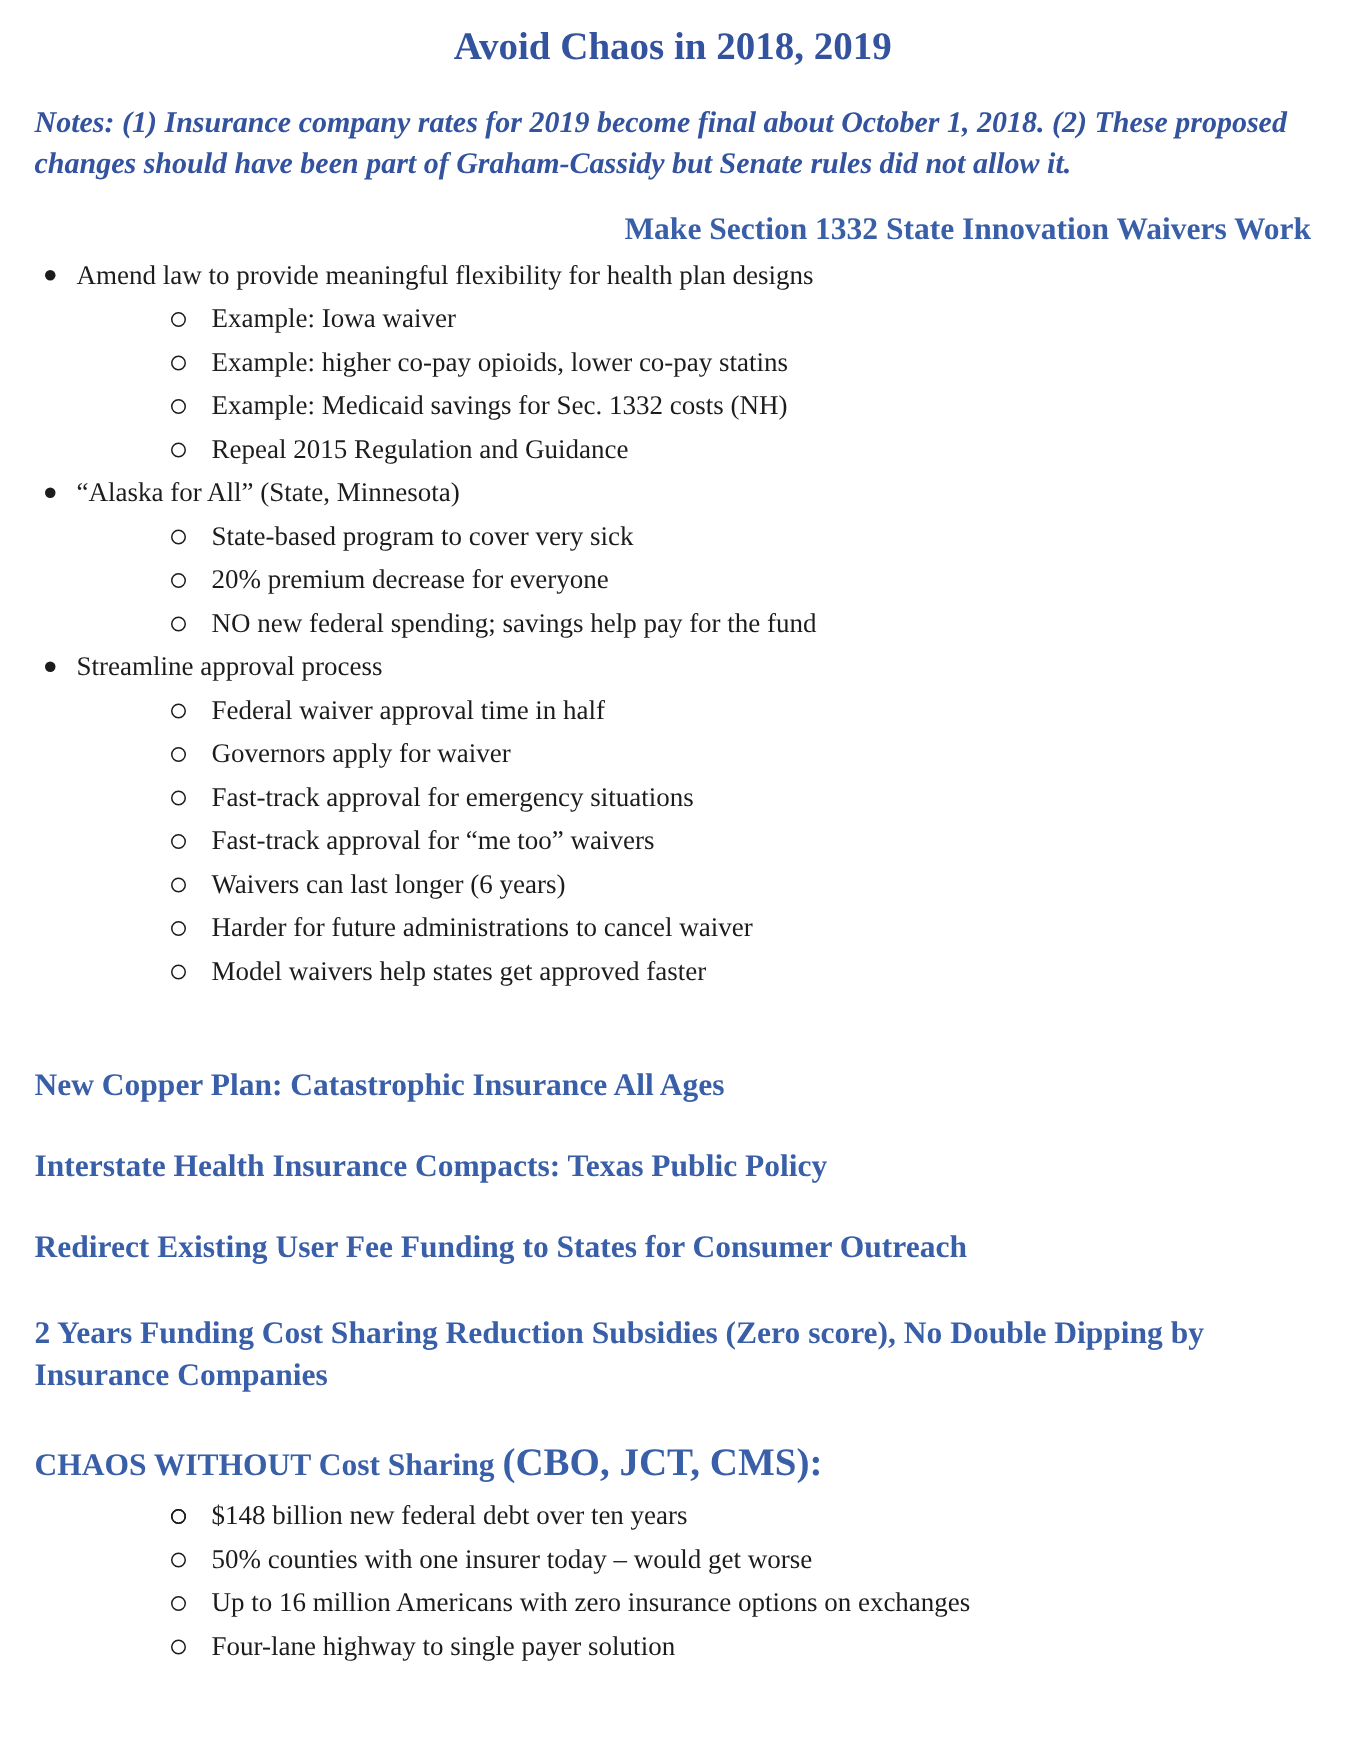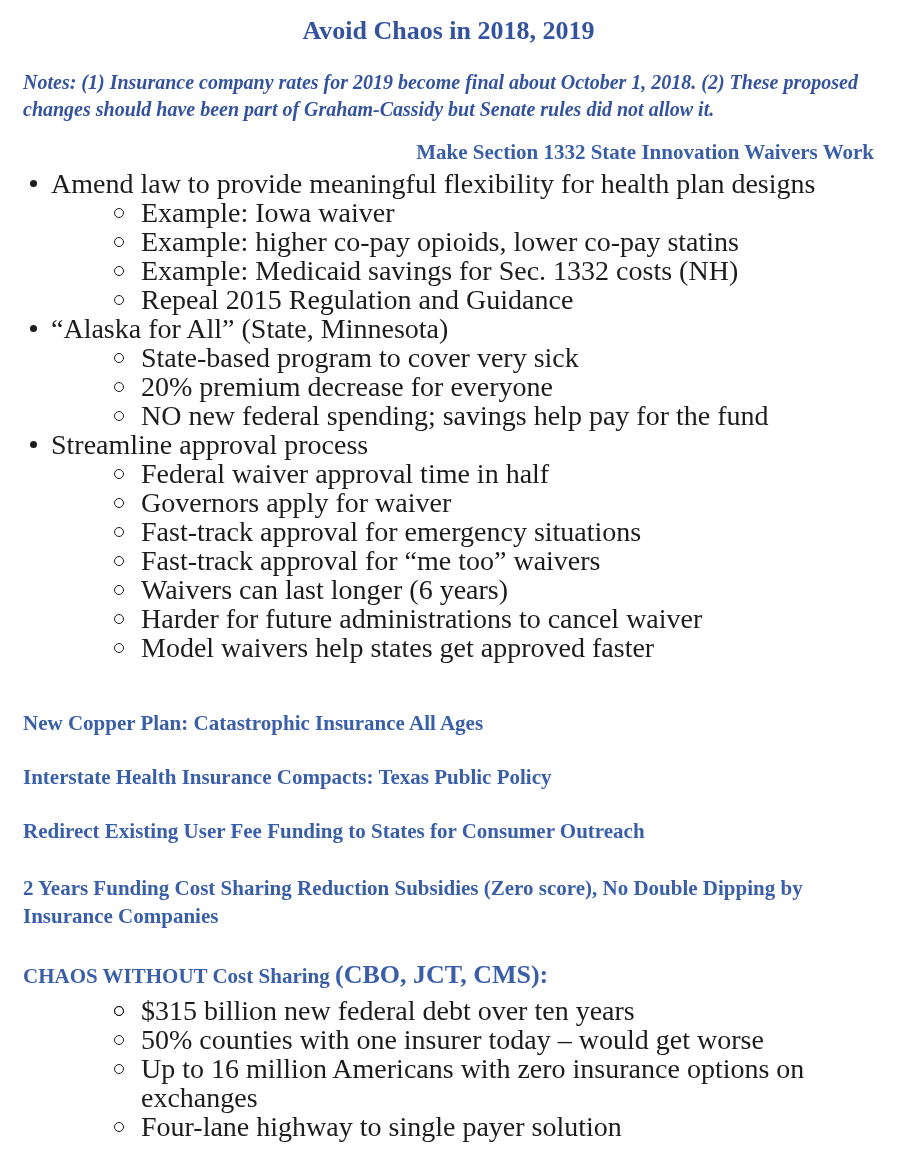--- a/index.html
+++ b/index.html
@@ -44,21 +44,21 @@
   .h-interstate { margin-top: 31px; }
   .h-redirect   { margin-top: 31px; }
   .h-twoyears   { margin-top: 31px; line-height: 28px; }
   .h-chaos      { margin-top: 30px; line-height: 30px; }
   .h-twoyears .hline { display: block; }
   .chaos-big { font-size: 26px; text-align: right; }
   ul.blist {
     list-style: none;
     margin: 5px 0 0 0;
     padding: 0;
-    font-size: 28px;
+    font-size: 18px;
     line-height: 29px;
   }
   ul.blist li { position: relative; display: block; }
   li.l1 { padding-left: 28px; }
   li.l2 { padding-left: 118px; }
   .marker { position: absolute; display: block; }
   .dot {
     left: 7px; top: 11px;
     width: 7px; height: 7px;
     background: var(--body-text, #1c1c1c);
@@ -115,19 +115,19 @@
     <span class="hline">2 Years Funding Cost Sharing Reduction Subsidies (Zero score), No Double Dipping by</span>
     <span class="hline">Insurance Companies</span>
   </h2>
 
   <h2 class="sec-heading h-chaos">
     <span>CHAOS WITHOUT Cost Sharing </span><span class="chaos-big">(CBO, JCT, CMS):</span>
   </h2>
 
   <ul class="blist">
     <li class="l2"><span class="marker circle"></span></li>
-    <li class="l2"><span class="marker circle"></span><span>$315 billion new federal debt over ten years</span></li>
+    <li class="l2"><span class="marker circle"></span><span>$148 billion new federal debt over ten years</span></li>
     <li class="l2"><span class="marker circle"></span><span>50% counties with one insurer today – would get worse</span></li>
     <li class="l2"><span class="marker circle"></span><span>Up to 16 million Americans with zero insurance options on exchanges</span></li>
     <li class="l2"><span class="marker circle"></span><span>Four-lane highway to single payer solution</span></li>
   </ul>
 
 </div>
 
 </body></html>

